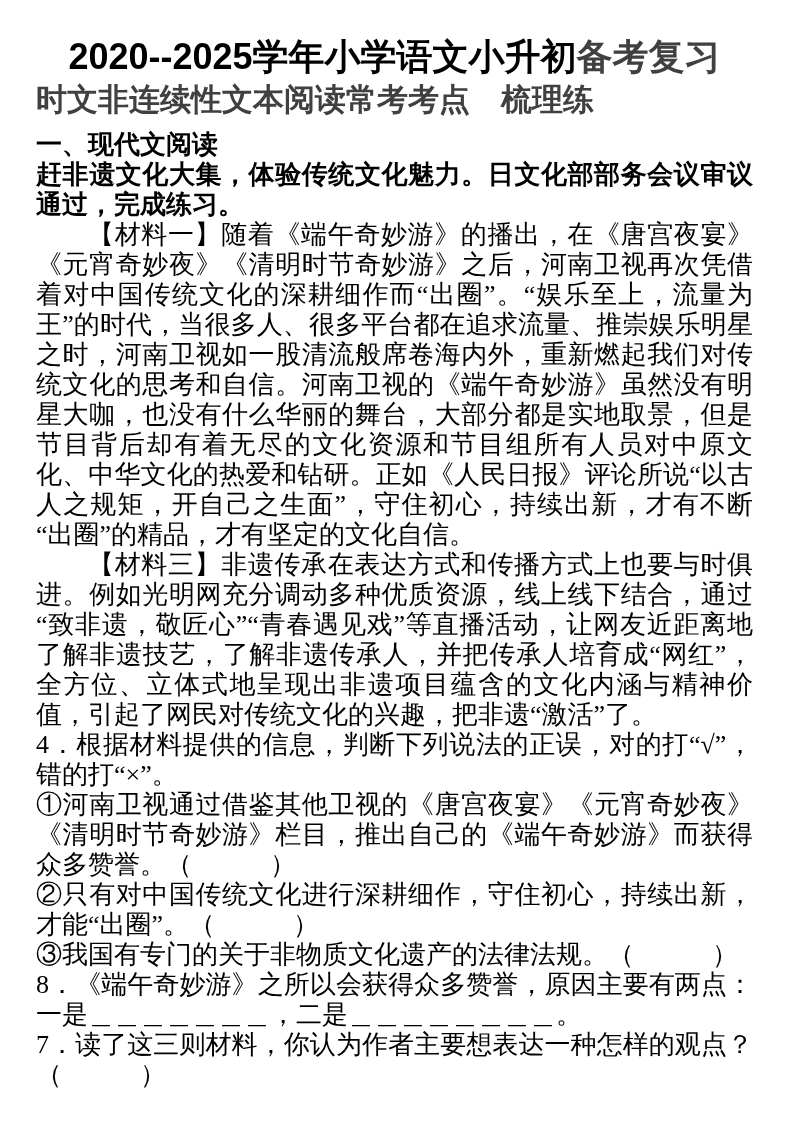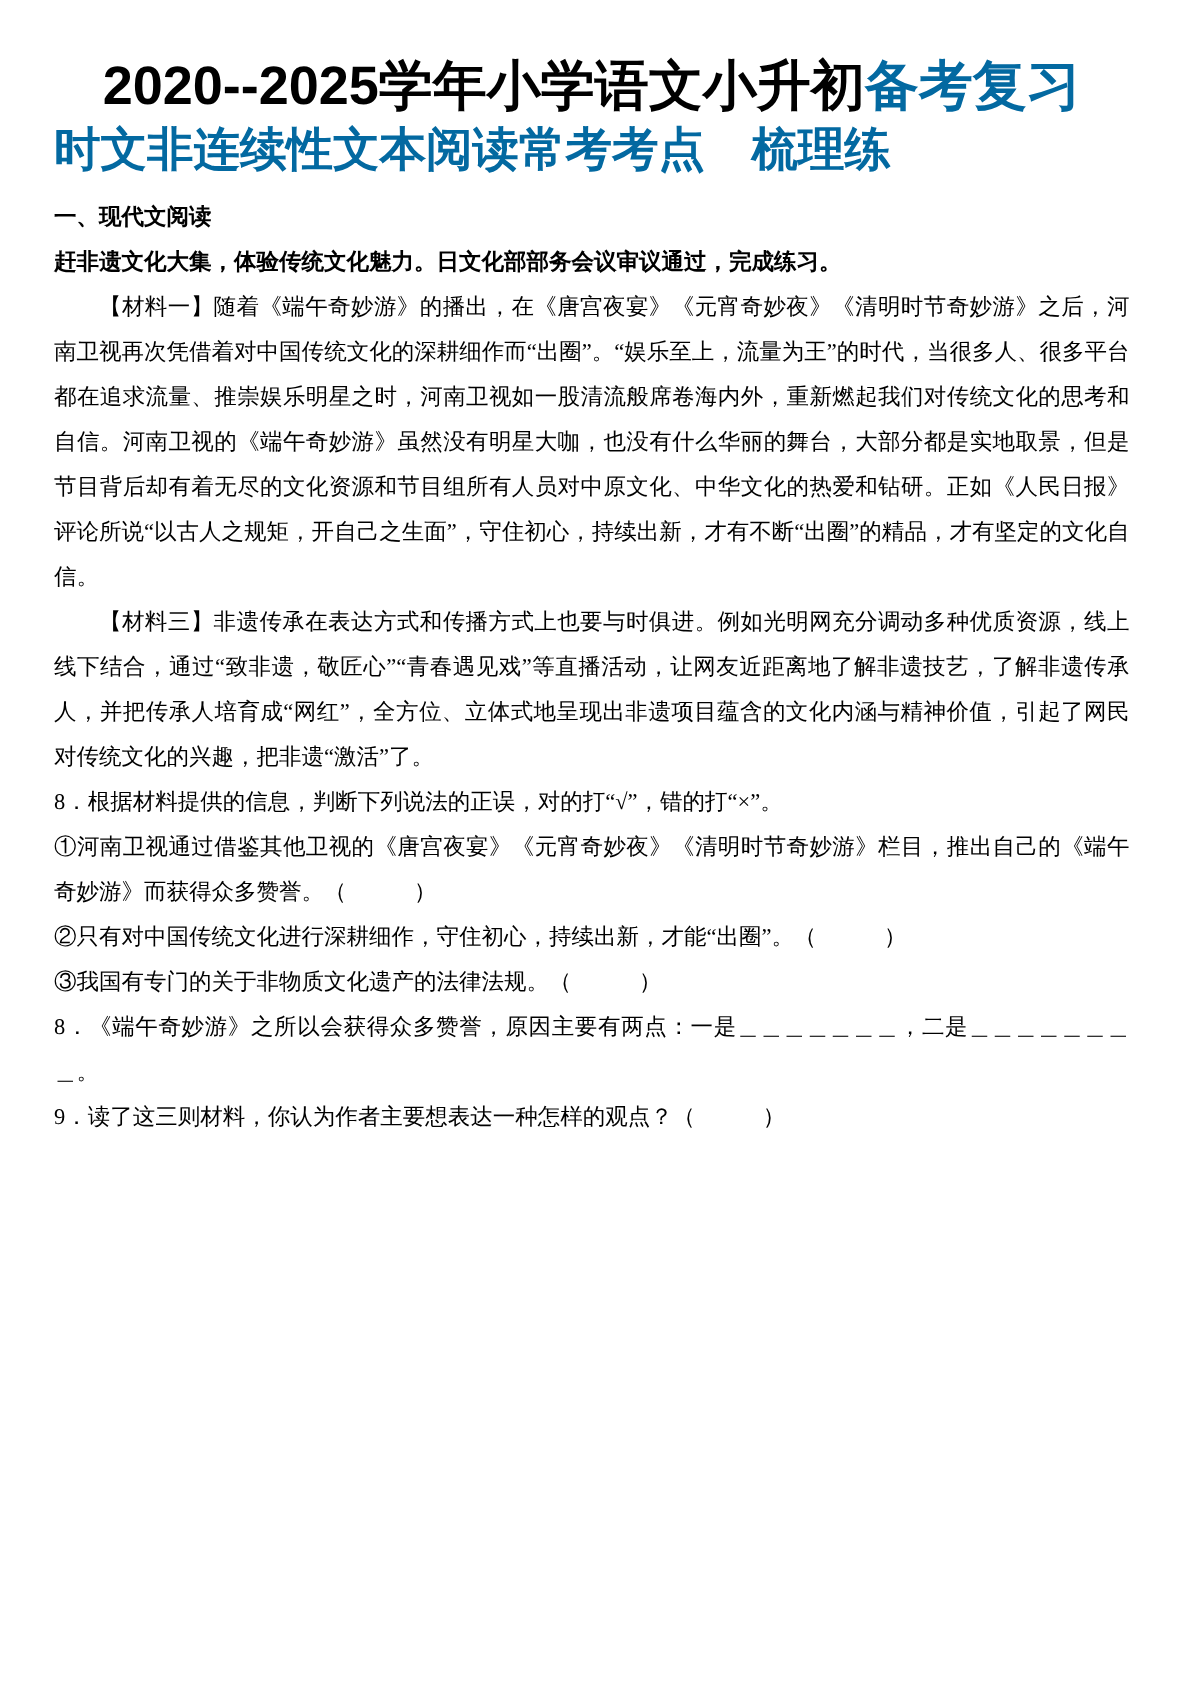--- a/index.html
+++ b/index.html
@@ -23,35 +23,35 @@
     font-weight: bold;
     font-size: 36px;
     line-height: 1.25;
     text-align: center;
     letter-spacing: 0px;
     white-space: nowrap;
     margin: 0;
   }
   .doc-title .red,
   .doc-subtitle {
-    color: #0369a1;
+    color: #404040;
   }
   .doc-subtitle {
     font-family: "Liberation Sans", "DejaVu Sans", sans-serif;
     font-weight: bold;
     font-size: 31px;
     line-height: 1.2;
     text-align: left;
     white-space: nowrap;
     margin: 2px 0 8px 0;
   }
   
   .doc-body {
     font-family: "Liberation Serif", "DejaVu Serif", serif;
-    font-size: 15px;
+    font-size: 26px;
     line-height: 30px;
     text-align: justify;
     margin-top: 12px;
   }
   .doc-body p {
     margin: 0;
   }
   .section-heading,
   .intro-line {
     font-weight: bold;
@@ -76,27 +76,27 @@
 
     <p class="section-heading">一、现代文阅读</p>
 
     <p class="intro-line">赶非遗文化大集，体验传统文化魅力。日文化部部务会议审议通过，完成练习。</p>
 
     <p class="material"><span>【材料一】</span><span>随着《端午奇妙游》的播出，在《唐宫夜宴》《元宵奇妙夜》《清明时节奇妙游》之后，河南卫视再次凭借着对中国传统文化的深耕细作而“出圈”。“娱乐至上，流量为王”的时代，当很多人、很多平台都在追求流量、推崇娱乐明星之时，河南卫视如一股清流般席卷海内外，重新燃起我们对传统文化的思考和自信。河南卫视的《端午奇妙游》虽然没有明星大咖，也没有什么华丽的舞台，大部分都是实地取景，但是节目背后却有着无尽的文化资源和节目组所有人员对中原文化、中华文化的热爱和钻研。正如《人民日报》评论所说“以古人之规矩，开自己之生面”，守住初心，持续出新，才有不断“出圈”的精品，才有坚定的文化自信。</span></p>
 
 
     <p class="material"><span>【材料三】</span><span>非遗传承在表达方式和传播方式上也要与时俱进。例如光明网充分调动多种优质资源，线上线下结合，通过“致非遗，敬匠心”“青春遇见戏”等直播活动，让网友近距离地了解非遗技艺，了解非遗传承人，并把传承人培育成“网红”，全方位、立体式地呈现出非遗项目蕴含的文化内涵与精神价值，引起了网民对传统文化的兴趣，把非遗“激活”了。</span></p>
 
-    <p class="question">8．根据材料提供的信息，判断下列说法的正误，对的打“√”，错的打“×”。</p>
+    <p class="question">4．根据材料提供的信息，判断下列说法的正误，对的打“√”，错的打“×”。</p>
 
     <p class="question-item">①河南卫视通过借鉴其他卫视的《唐宫夜宴》《元宵奇妙夜》《清明时节奇妙游》栏目，推出自己的《端午奇妙游》而获得众多赞誉。（　　　）</p>
 
     <p class="question-item">②只有对中国传统文化进行深耕细作，守住初心，持续出新，才能“出圈”。（　　　）</p>
 
     <p class="question-item">③我国有专门的关于非物质文化遗产的法律法规。（　　　）</p>
 
 
     <p class="question">8．《端午奇妙游》之所以会获得众多赞誉，原因主要有两点：一是＿＿＿＿＿＿＿，二是＿＿＿＿＿＿＿＿。</p>
 
-    <p class="question">9．读了这三则材料，你认为作者主要想表达一种怎样的观点？（　　　）</p>
+    <p class="question">7．读了这三则材料，你认为作者主要想表达一种怎样的观点？（　　　）</p>
 
   </div>
 </div>
 
 </body></html>

